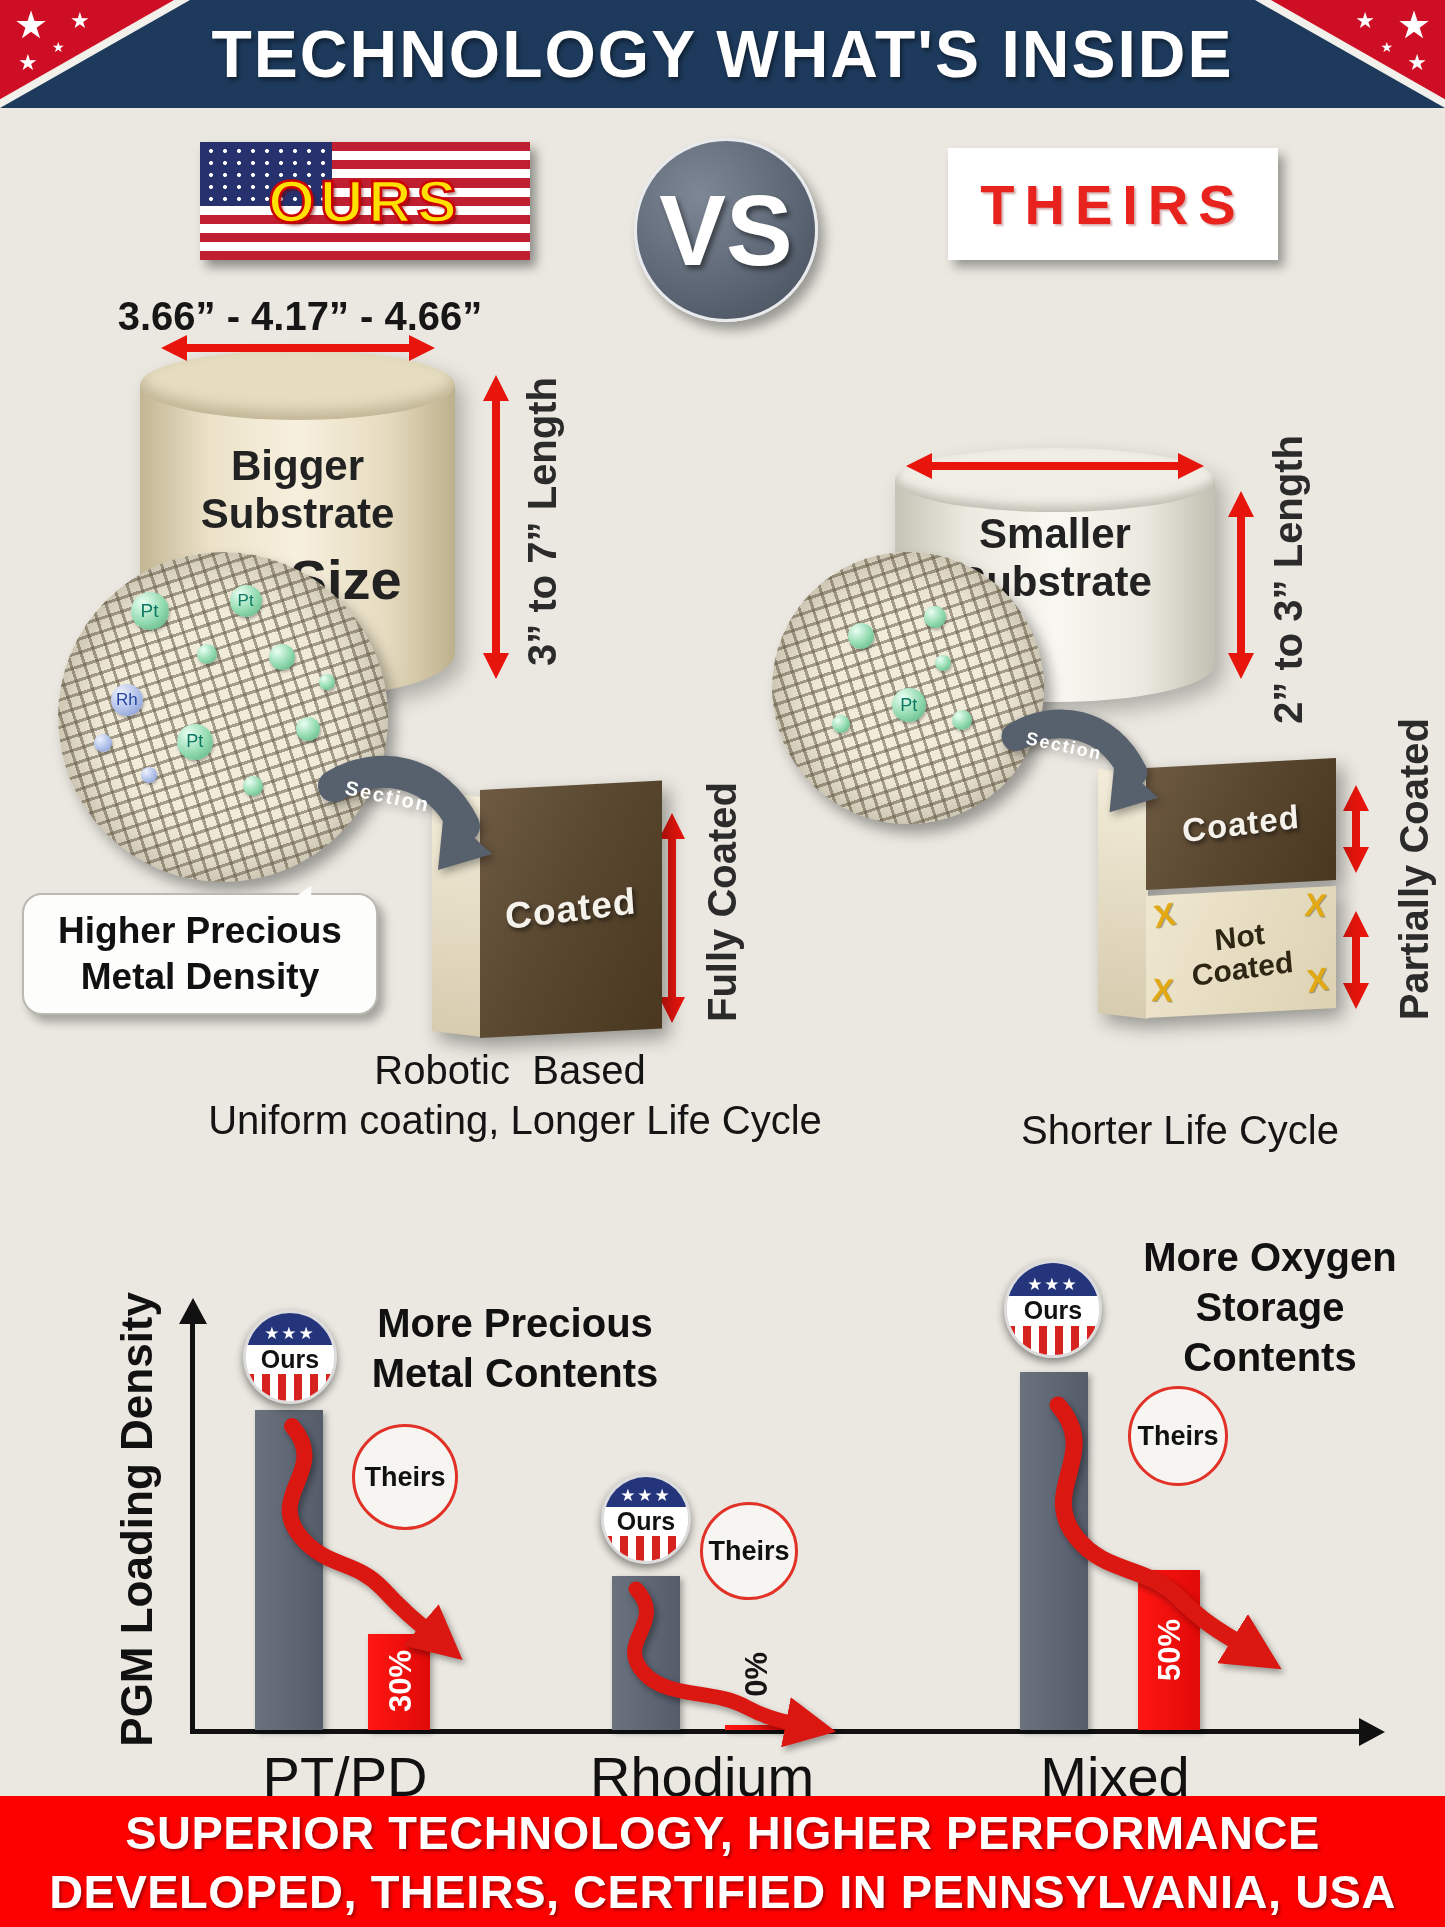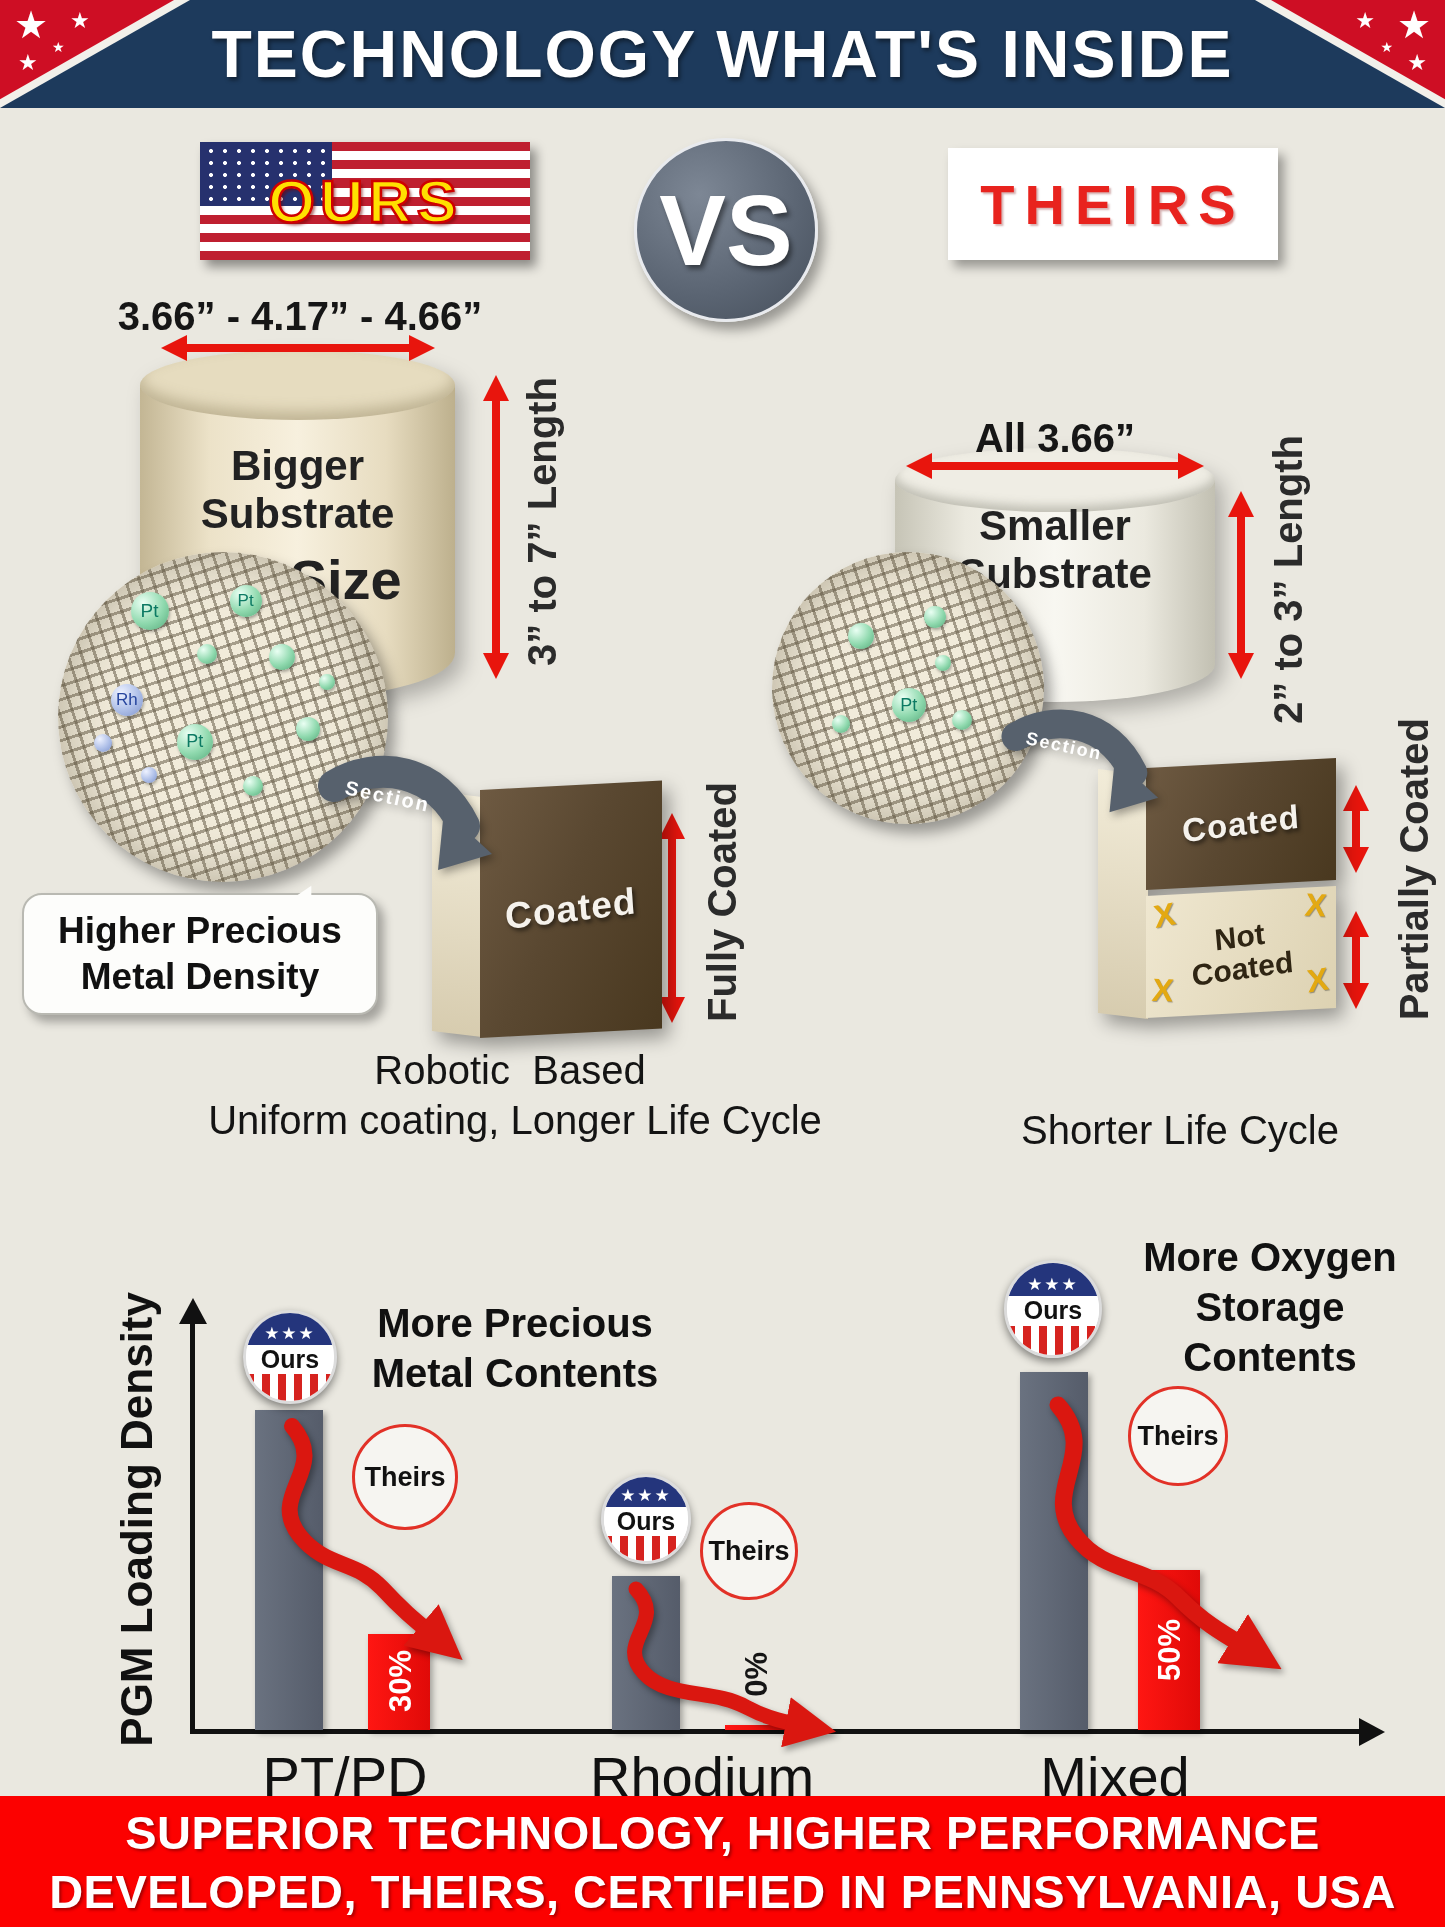--- a/index.html
+++ b/index.html
@@ -222,27 +222,26 @@
       <span class="coated-txt">Coated</span>
     </div>
   </div>
 
   <div class="v-arrow" style="left:668px;top:826px;height:184px"></div>
   <div class="vlabel" style="left:700px;top:782px;font-size:40px">Fully Coated</div>
 
   <div class="caption pre" style="left:260px;top:1048px;width:500px">Robotic  Based</div>
   <div class="caption" style="left:150px;top:1098px;width:730px">Uniform coating, Longer Life Cycle</div>
 
-  <div class="dims" style="left:900px;top:416px;width:310px">All 3.66”</div>
   <div class="h-arrow" style="left:919px;top:462px;width:272px"></div>
 
   <div class="cyl cyl-theirs">
     <div class="cyl-body"></div>
     <div class="cyl-top"></div>
-    <div class="cyl-label" style="top:54px">
+    <div class="cyl-label" style="top:62px">
       <div class="t-med">Smaller</div>
       <div class="t-med">Substrate</div>
     </div>
   </div>
 
   <div class="v-arrow" style="left:1237px;top:504px;height:162px"></div>
   <div class="vlabel" style="left:1266px;top:435px;font-size:40px">2” to 3” Length</div>
 
   <div class="mesh" style="left:772px;top:552px;width:272px;height:272px">
     <span class="dot g" style="left:44%;top:50%;width:34px;height:34px;font-size:18px">Pt</span>

